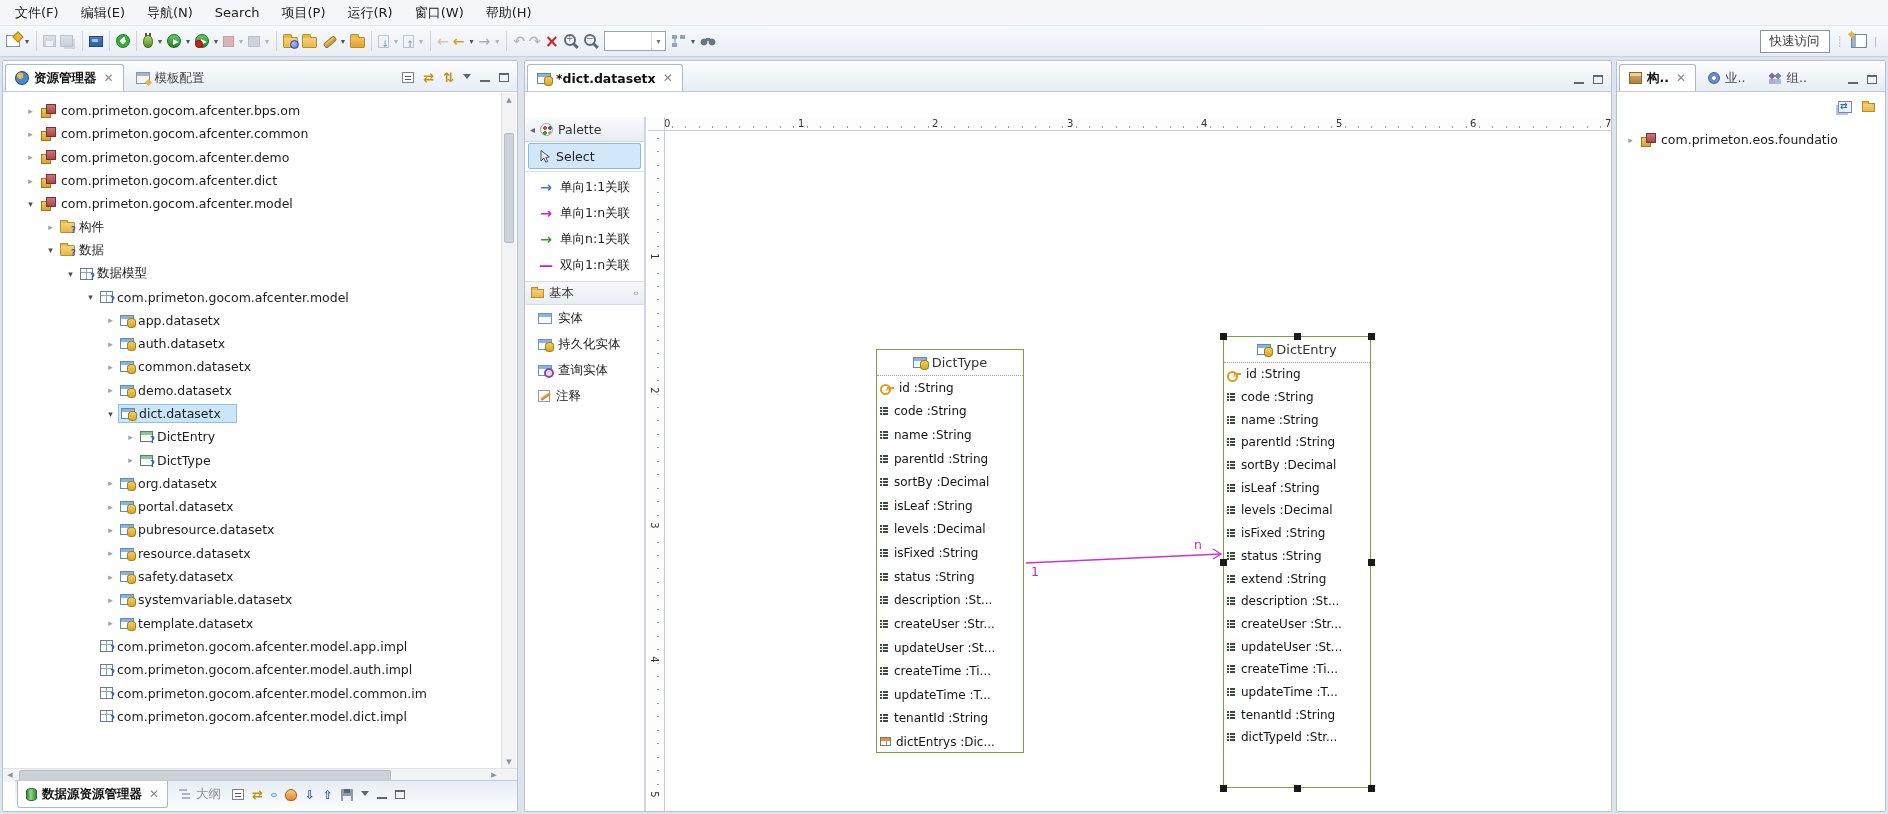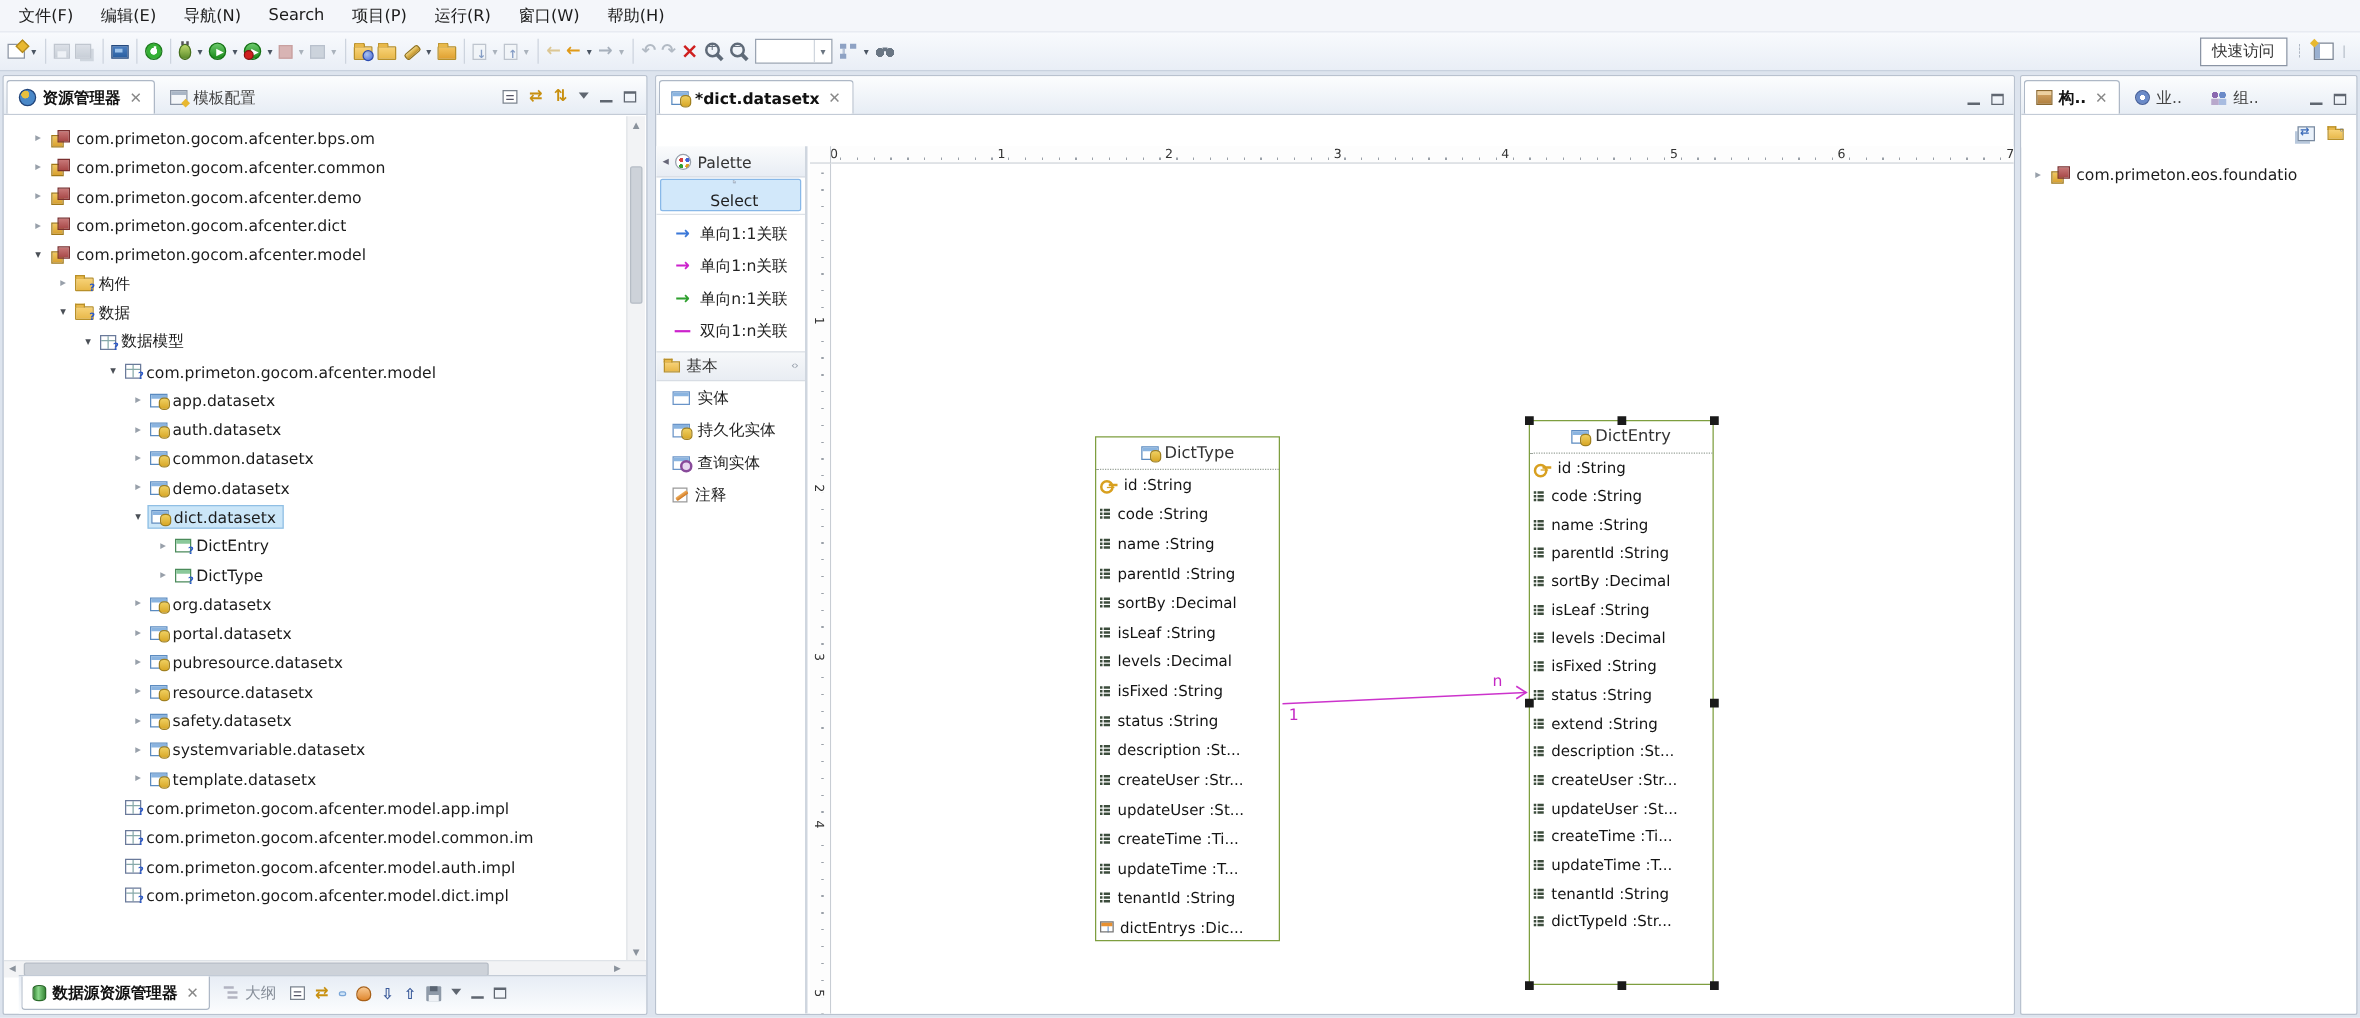--- a/index.html
+++ b/index.html
@@ -89,21 +89,21 @@
   .ic-linked { color:#c89010; font-size:13px; font-weight:bold; line-height:1; }
 
   
   .tree { position:relative; overflow:hidden; background:#fff; height:676px; padding-top:7px; }
   .trow { height:23.3px; display:flex; align-items:center; white-space:nowrap; font-size:12.5px; color:#1c1c1c; }
   .tw { width:15px; text-align:center; font-size:9px; color:#98a0aa; flex:none; }
   .trow.open .tw { color:#4a4f56; }
   .l0 { padding-left:20px; } .l1 { padding-left:40px; } .l2 { padding-left:60px; }
   .l3 { padding-left:80px; } .l4 { padding-left:100px; } .l5 { padding-left:120px; }
   .tico { width:17px; height:14px; margin:0 4px 0 2px; position:relative; flex:none; }
-  .selwrap { display:inline-flex; align-items:center; background:#cbe6f8; border:1px solid #90bfe4; padding:1px 5px 1px 1px; }
+  .selwrap { display:inline-flex; align-items:center; background:#cbe6f8; border:1px solid #90bfe4; padding:1px 15px 1px 1px; }
   .ic-proj::before { content:''; position:absolute; left:1px; bottom:0; width:8px; height:8px; background:linear-gradient(#f0c860,#d8a030); border:1px solid #a07818; }
   .ic-proj::after { content:''; position:absolute; right:1px; top:0; width:8px; height:8px; background:linear-gradient(#c87878,#a84848); border:1px solid #7a3030; }
   .ic-folderq { width:15px; height:11px; margin-top:2px; background:linear-gradient(#f7d277,#e8b84a); border:1px solid #b8902a; border-radius:1px; position:relative; }
   .ic-folderq::before { content:''; position:absolute; top:-3px; left:-1px; width:6px; height:2px; background:#e8b84a; border:1px solid #b8902a; border-bottom:none; }
   .ic-folderq::after { content:'?'; position:absolute; right:-2px; bottom:-3px; font-size:8px; color:#2a58c8; font-weight:bold; }
   .ic-grid { width:13px; height:12px; border:1px solid #6a7a9a; background:
      linear-gradient(#8aa,#8aa) 0 3px/100% 1px no-repeat,
      linear-gradient(#8aa,#8aa) 5px 0/1px 100% no-repeat,#fff; position:relative; }
   .ic-grid::after { content:'?'; position:absolute; right:-3px; bottom:-3px; font-size:8px; color:#2a58c8; font-weight:bold; }
   .ic-win { width:14px; height:11px; margin-top:1px; background:#fff; border:1px solid #5b8bc0; position:relative; }
@@ -142,21 +142,21 @@
   .editor-body { position:absolute; top:56px; left:0; right:0; bottom:0; }
   .palette { position:absolute; left:0; top:0; bottom:0; width:121px; border-right:2px solid #cfd6df; background:#fff; }
   .pal-header { height:25px; background:linear-gradient(#fafbfc,#e8edf4); border-bottom:1px solid #cfd6df; display:flex; align-items:center; gap:5px; padding:0 5px; font-size:12.5px; color:#333; }
   .pal-arrow { color:#667; font-size:10px; }
   .pal-logo { width:13px; height:13px; border-radius:50%; border:1px solid #98a0ac; background:
      radial-gradient(circle at 4px 4px,#d84040 0 1.6px,transparent 1.8px),
      radial-gradient(circle at 9px 4px,#4060d8 0 1.6px,transparent 1.8px),
      radial-gradient(circle at 4px 9px,#30a030 0 1.6px,transparent 1.8px),
      radial-gradient(circle at 9px 9px,#e0a020 0 1.6px,transparent 1.8px),#fff; }
   .pal-item { height:26px; display:flex; align-items:center; gap:6px; padding:0 4px 0 13px; font-size:12.5px; color:#222; white-space:nowrap; }
-  .pal-item.selected { background:#d2e8fa; border:1px solid #88b8e8; border-radius:2px; margin:1px 3px; padding-left:10px;flex-direction:column; }
+  .pal-item.selected { background:#d2e8fa; border:1px solid #88b8e8; border-radius:2px; margin:1px 3px; padding-left:10px; }
   .pal-sep { border-top:1px solid #dde2e8; margin:2px 0; }
   .pal-group { height:24px; background:linear-gradient(#f6f8fa,#e9edf3); border-top:1px solid #d8dde4; border-bottom:1px solid #d8dde4; display:flex; align-items:center; gap:5px; padding:0 6px; font-size:12.5px; color:#333; margin-top:3px; }
   .pg-btn { margin-left:auto; color:#98a0ac; font-size:9px; letter-spacing:-1px; }
   .arr { font-size:14px; font-weight:bold; line-height:1; width:16px; text-align:center; }
   .c-blue { color:#3b78d8; } .c-mag { color:#cc22cc; } .c-green { color:#2fa02f; }
   .folder-sm { width:13px; height:9px; background:linear-gradient(#f7d277,#e8b84a); border:1px solid #b8902a; position:relative; }
   .folder-sm::before { content:''; position:absolute; top:-3px; left:-1px; width:5px; height:2px; background:#e8b84a; border:1px solid #b8902a; border-bottom:none; }
   .p-tbl { width:14px; height:11px; background:#fff; border:1px solid #6a94c8; position:relative; flex:none; }
   .p-tbl::before { content:''; position:absolute; left:0; top:0; right:0; height:3px; background:#8ab4e0; }
   .p-per::after { content:''; position:absolute; right:-3px; bottom:-3px; width:7px; height:8px; background:linear-gradient(#f0d060,#d8a828); border:1px solid #a08020; border-radius:45%/35%; }
@@ -486,26 +486,26 @@
         <span>template.datasetx</span>
       </div>
     <div class="trow l3">
         <span class="tw"></span>
         <span class="ic-grid" style="margin:0 4px 0 2px"></span>
         <span>com.primeton.gocom.afcenter.model.app.impl</span>
       </div>
     <div class="trow l3">
         <span class="tw"></span>
         <span class="ic-grid" style="margin:0 4px 0 2px"></span>
-        <span>com.primeton.gocom.afcenter.model.common.im</span>
+        <span>com.primeton.gocom.afcenter.model.auth.impl</span>
       </div>
     <div class="trow l3">
         <span class="tw"></span>
         <span class="ic-grid" style="margin:0 4px 0 2px"></span>
-        <span>com.primeton.gocom.afcenter.model.auth.impl</span>
+        <span>com.primeton.gocom.afcenter.model.common.im</span>
       </div>
     <div class="trow l3">
         <span class="tw"></span>
         <span class="ic-grid" style="margin:0 4px 0 2px"></span>
         <span>com.primeton.gocom.afcenter.model.dict.impl</span>
       </div>
   </div>
 
   <div class="vsb">
     <div class="sa">▲</div>

